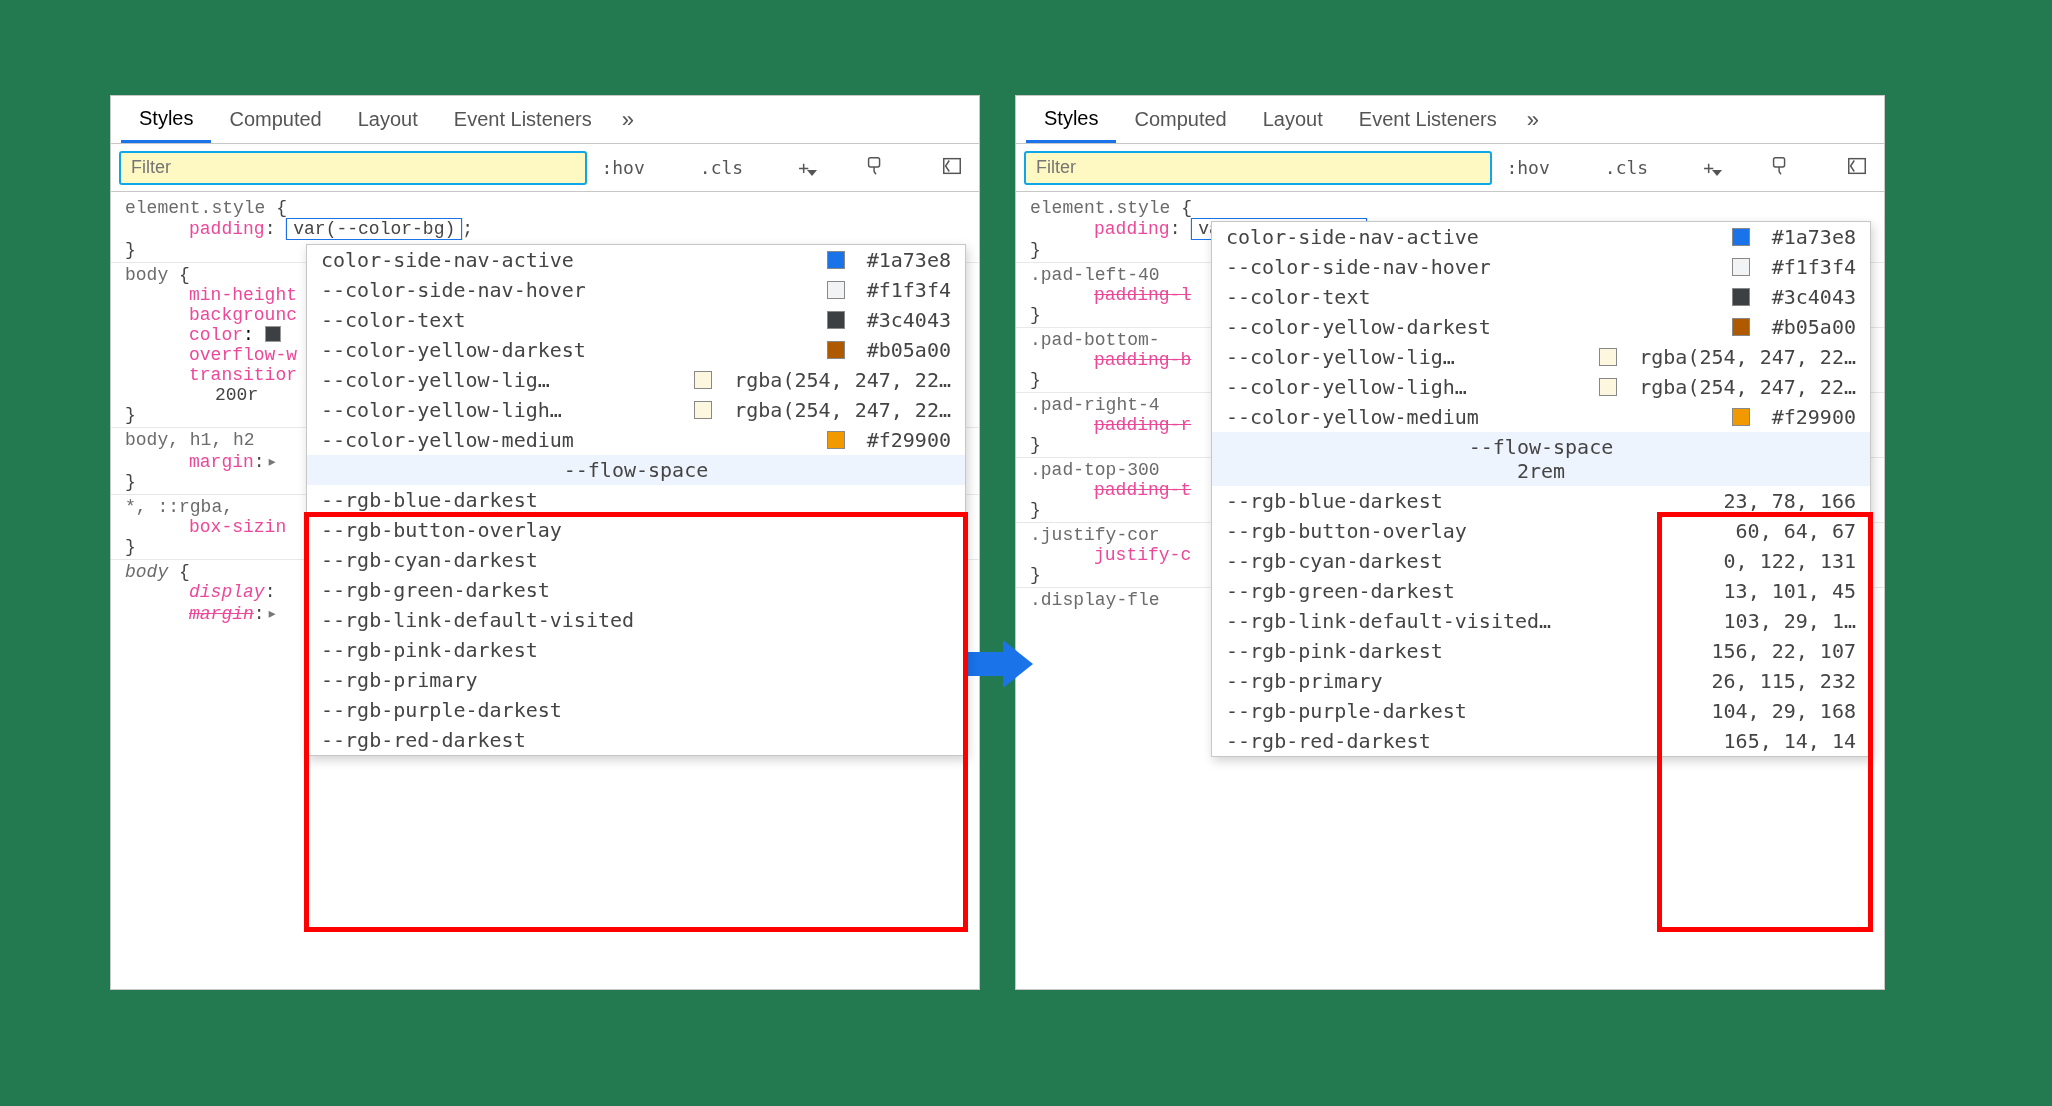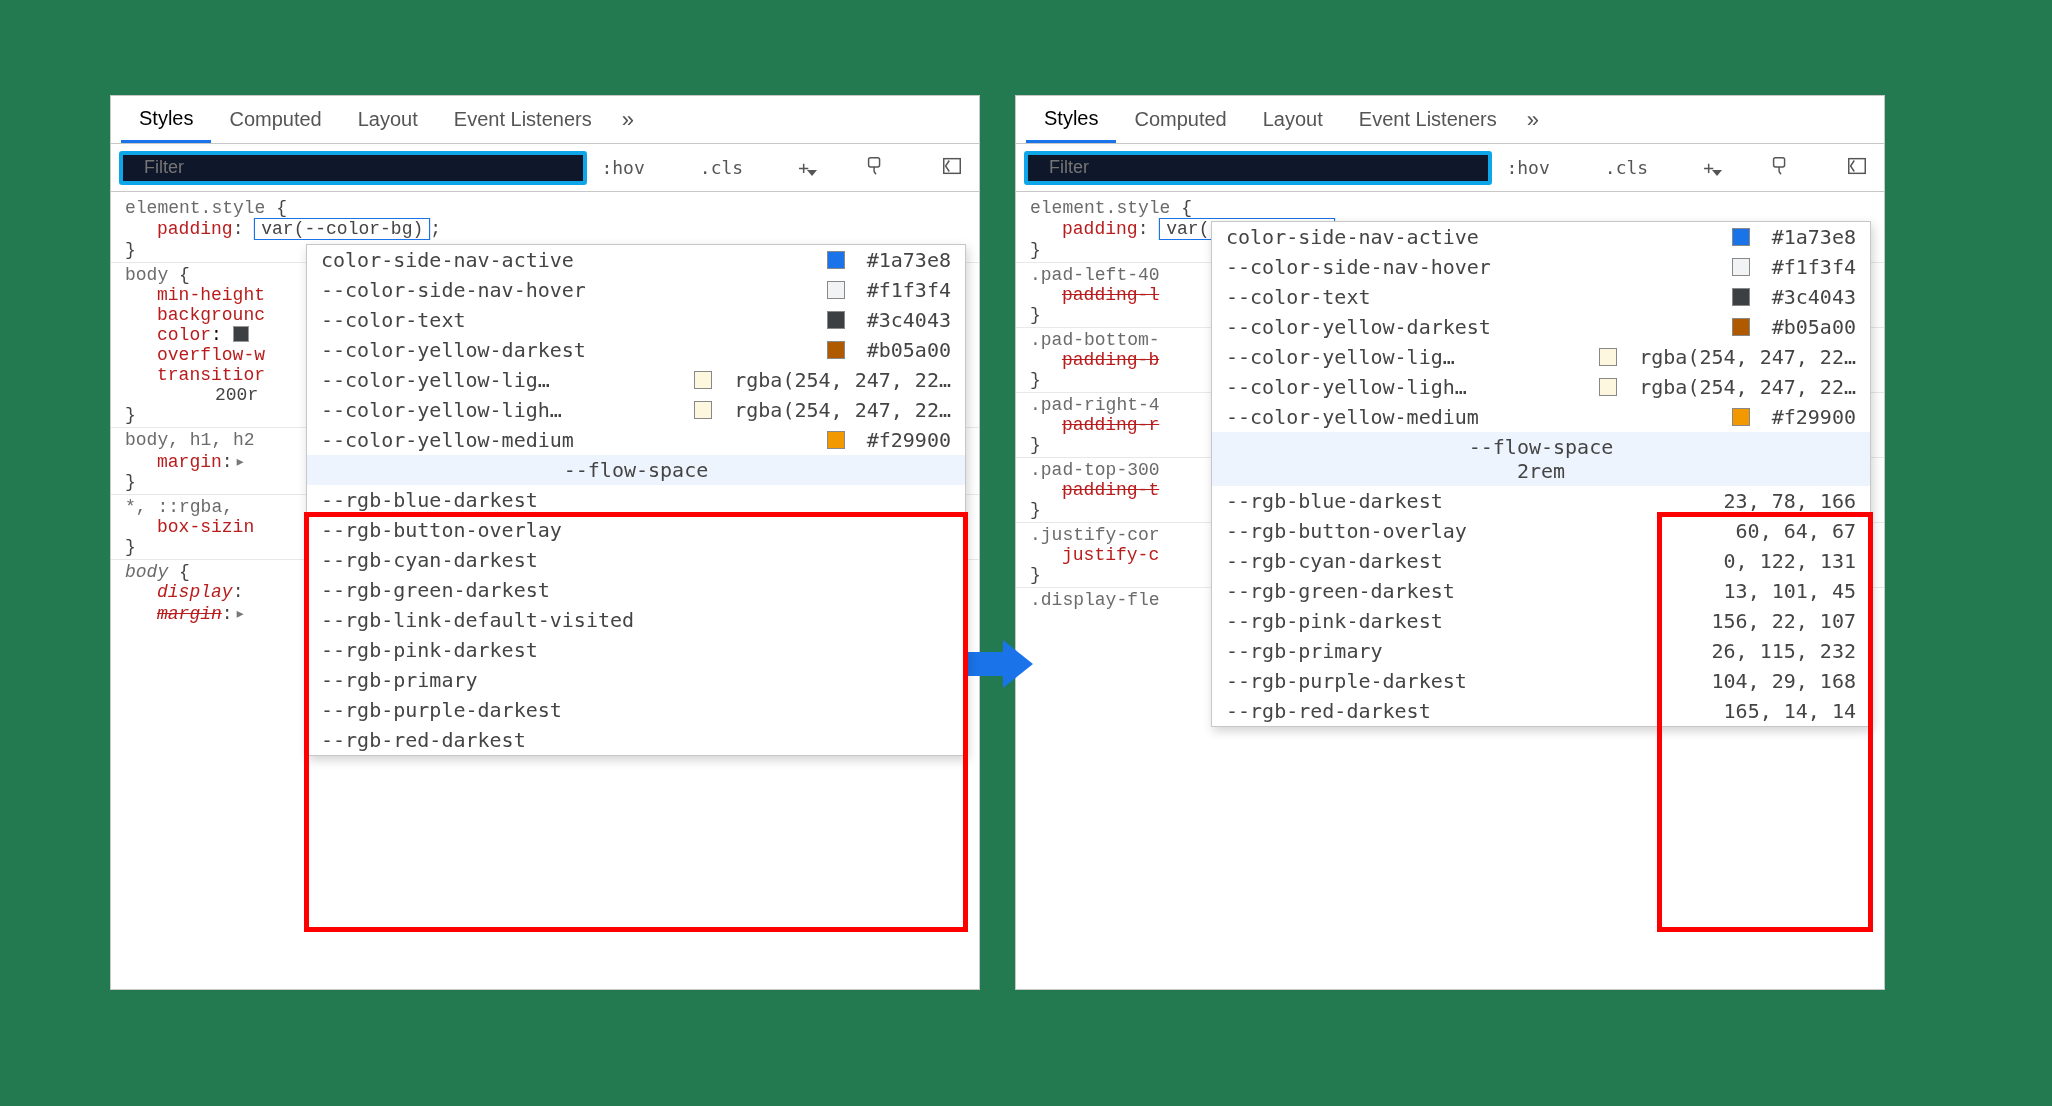--- a/index.html
+++ b/index.html
@@ -55,41 +55,41 @@
 .toolbar {
   display:flex; align-items:center;
   height:48px;
   border-bottom:1px solid #c7c7c7;
   padding:0 8px;
   font-family: -apple-system, Arial, sans-serif;
 }
 .filter {
   flex:1;
   height:34px;
-  border:4px solid #0ea5e9;
+  border:2px solid #0ea5e9;
   border-radius:3px;
-  padding:0 21px;
+  padding:0 10px;
   font-size:18px;
   font-family: inherit;
   color:#888;
-  background:#0f172a;
+  background:#fef9c3;
 }
 .tb { display:flex; align-items:center; margin-left:6px; color:#555; font-family: Menlo, monospace; font-size:18px;gap:39px; }
 .tb-item { padding:0 8px; cursor:pointer; }
 .plus { position:relative; padding:0 8px; }
 .plus::after { content:""; position:absolute; right:0; bottom:2px; border-left:5px solid transparent; border-right:5px solid transparent; border-top:6px solid #555; }
 .paint-icon svg, .panelside-icon svg { width:22px; height:22px; fill:none; stroke:#555; stroke-width:1.6; }
 
 
 .rules { position:relative; padding: 4px 0; background:#fff; }
 .rule-block { padding: 2px 14px; border-bottom: 1px solid #e8e8e8; }
 .sel { color:#6b6b6b; }
 .brace { color:#444; }
 .prop-line { padding-left: 32px; white-space:nowrap; overflow:hidden; }
-.prop { color:#b91c1c; }
+.prop { color:#ec4899;margin-left:32px; }
 .prop.strike { text-decoration: line-through; }
 .val  { color:#444; }
 .italic { font-style:italic; }
 .swatch {
   display:inline-block; width:16px; height:16px;
   border:1px solid #999; vertical-align:-2px; margin-right:4px;
   background:#3c4043;
 }
 .disclosure { color:#777; margin:0 2px; }
 
@@ -434,20 +434,26 @@
               <span>0, 122, 131</span>
             </span>
           </div>
           <div class="row ">
       <span class="name">--rgb-green-darkest</span>
             <span class="rhs">
               <span>13, 101, 45</span>
             </span>
           </div>
           <div class="row ">
+      <span class="name">--rgb-link-default-visited…</span>
+            <span class="rhs">
+              <span>103, 29, 1…</span>
+            </span>
+          </div>
+          <div class="row ">
       <span class="name">--rgb-pink-darkest</span>
             <span class="rhs">
               <span>156, 22, 107</span>
             </span>
           </div>
           <div class="row ">
       <span class="name">--rgb-primary</span>
             <span class="rhs">
               <span>26, 115, 232</span>
             </span>

